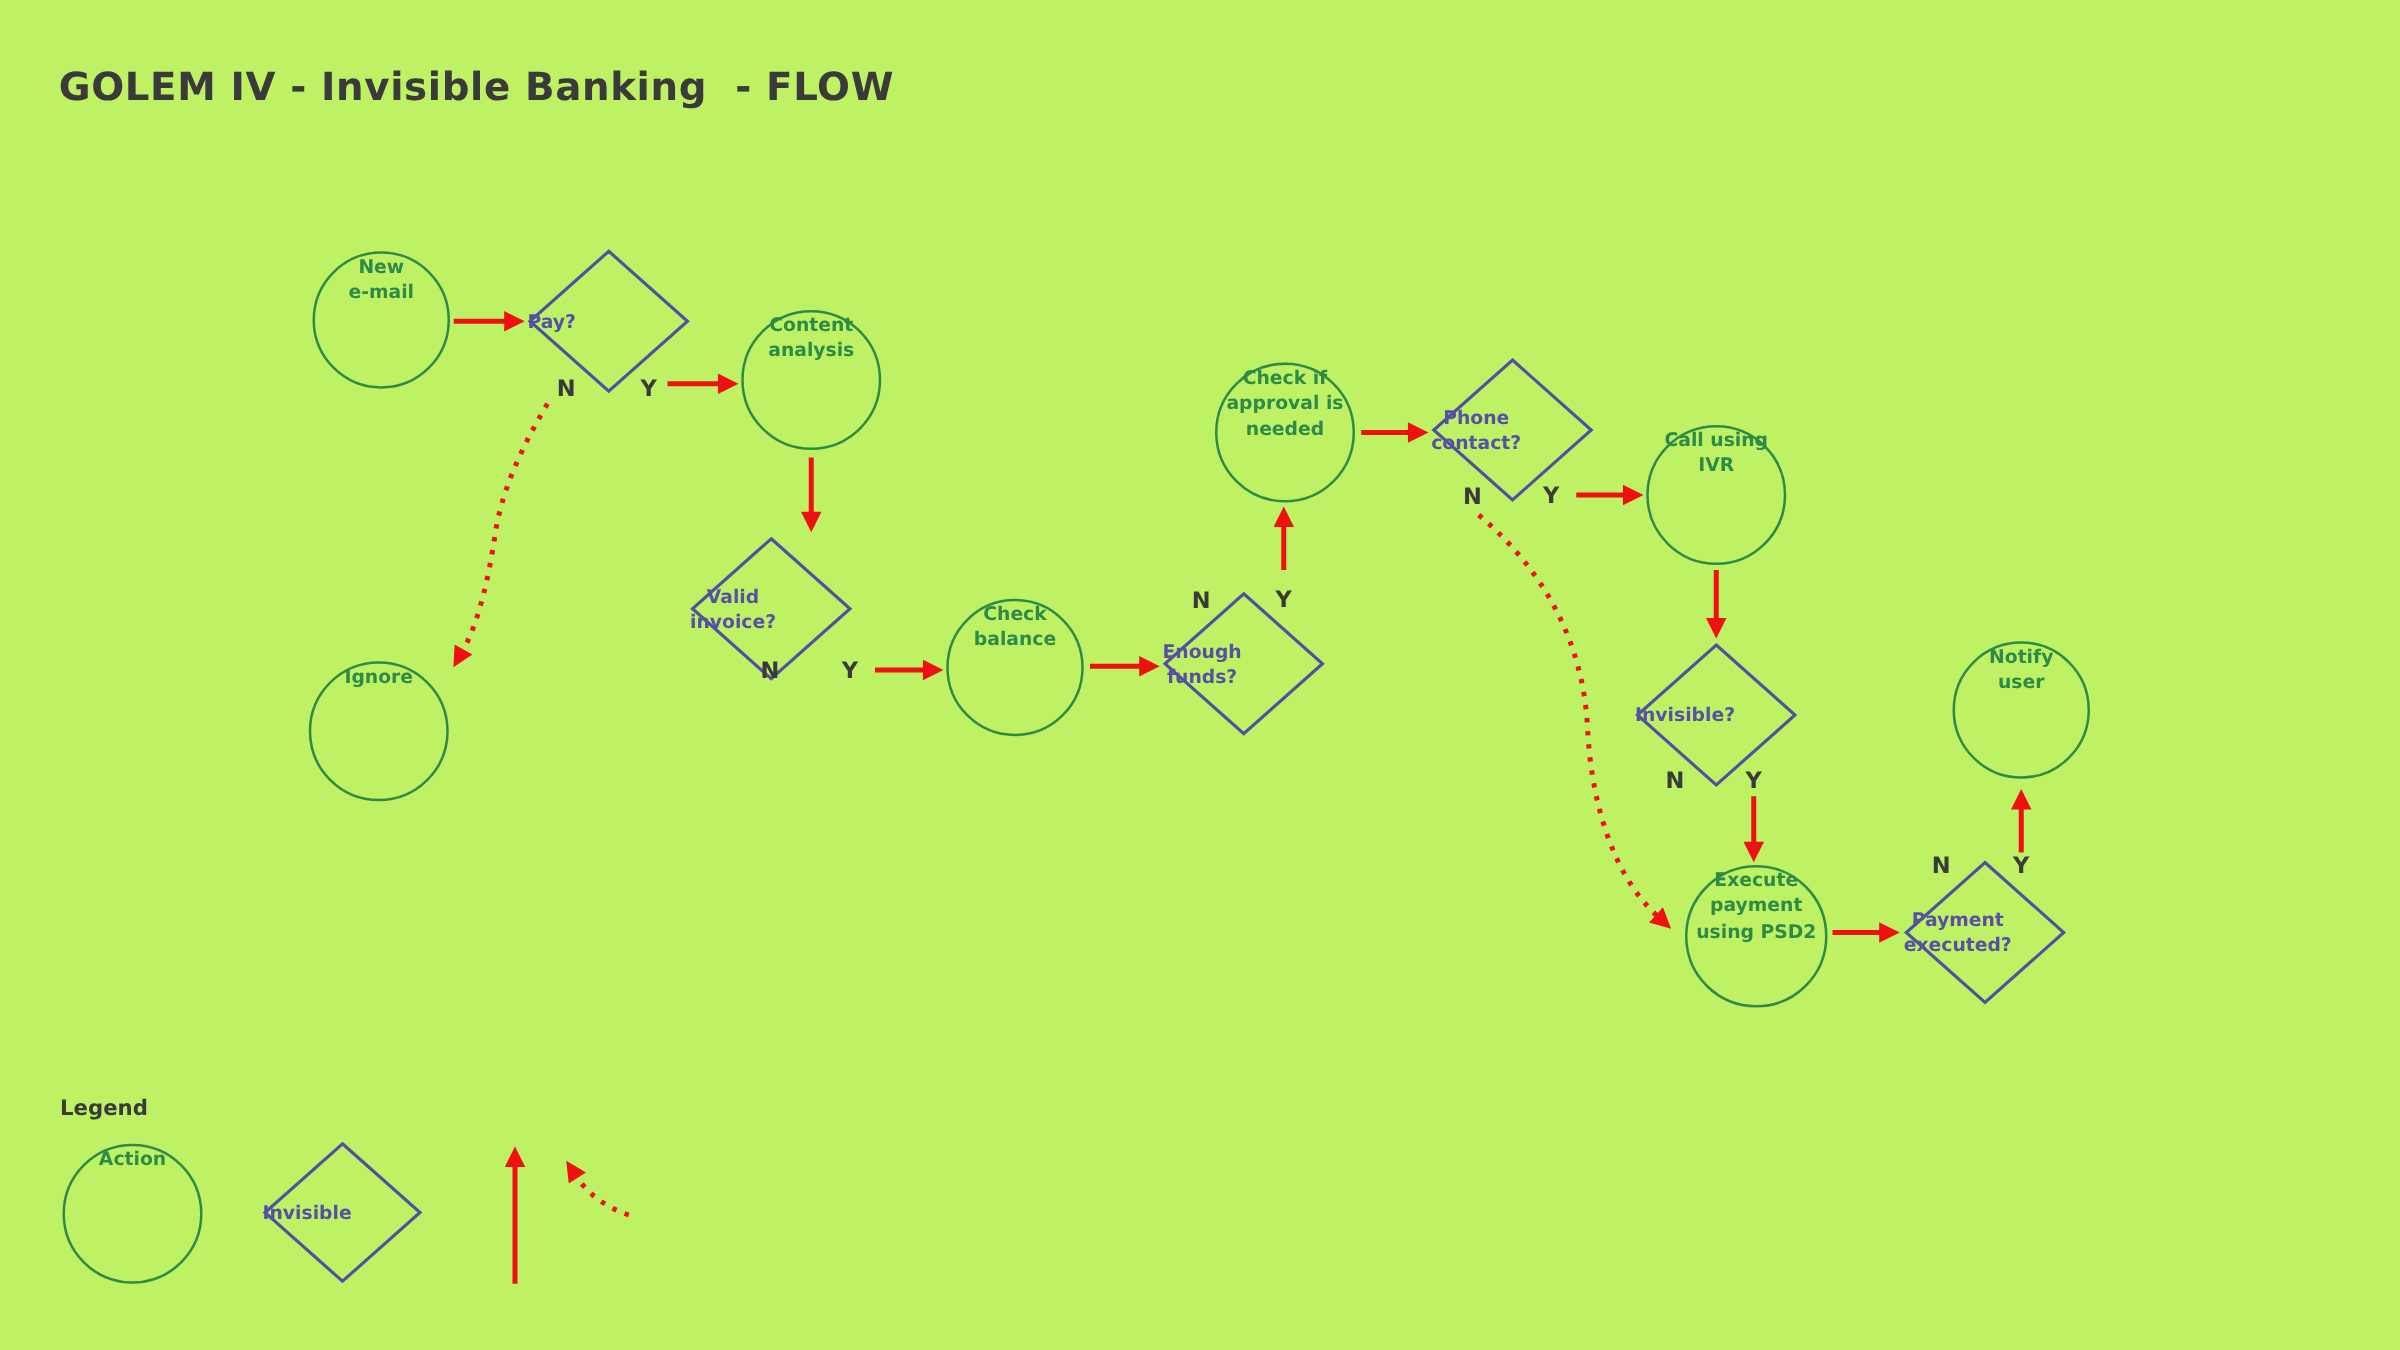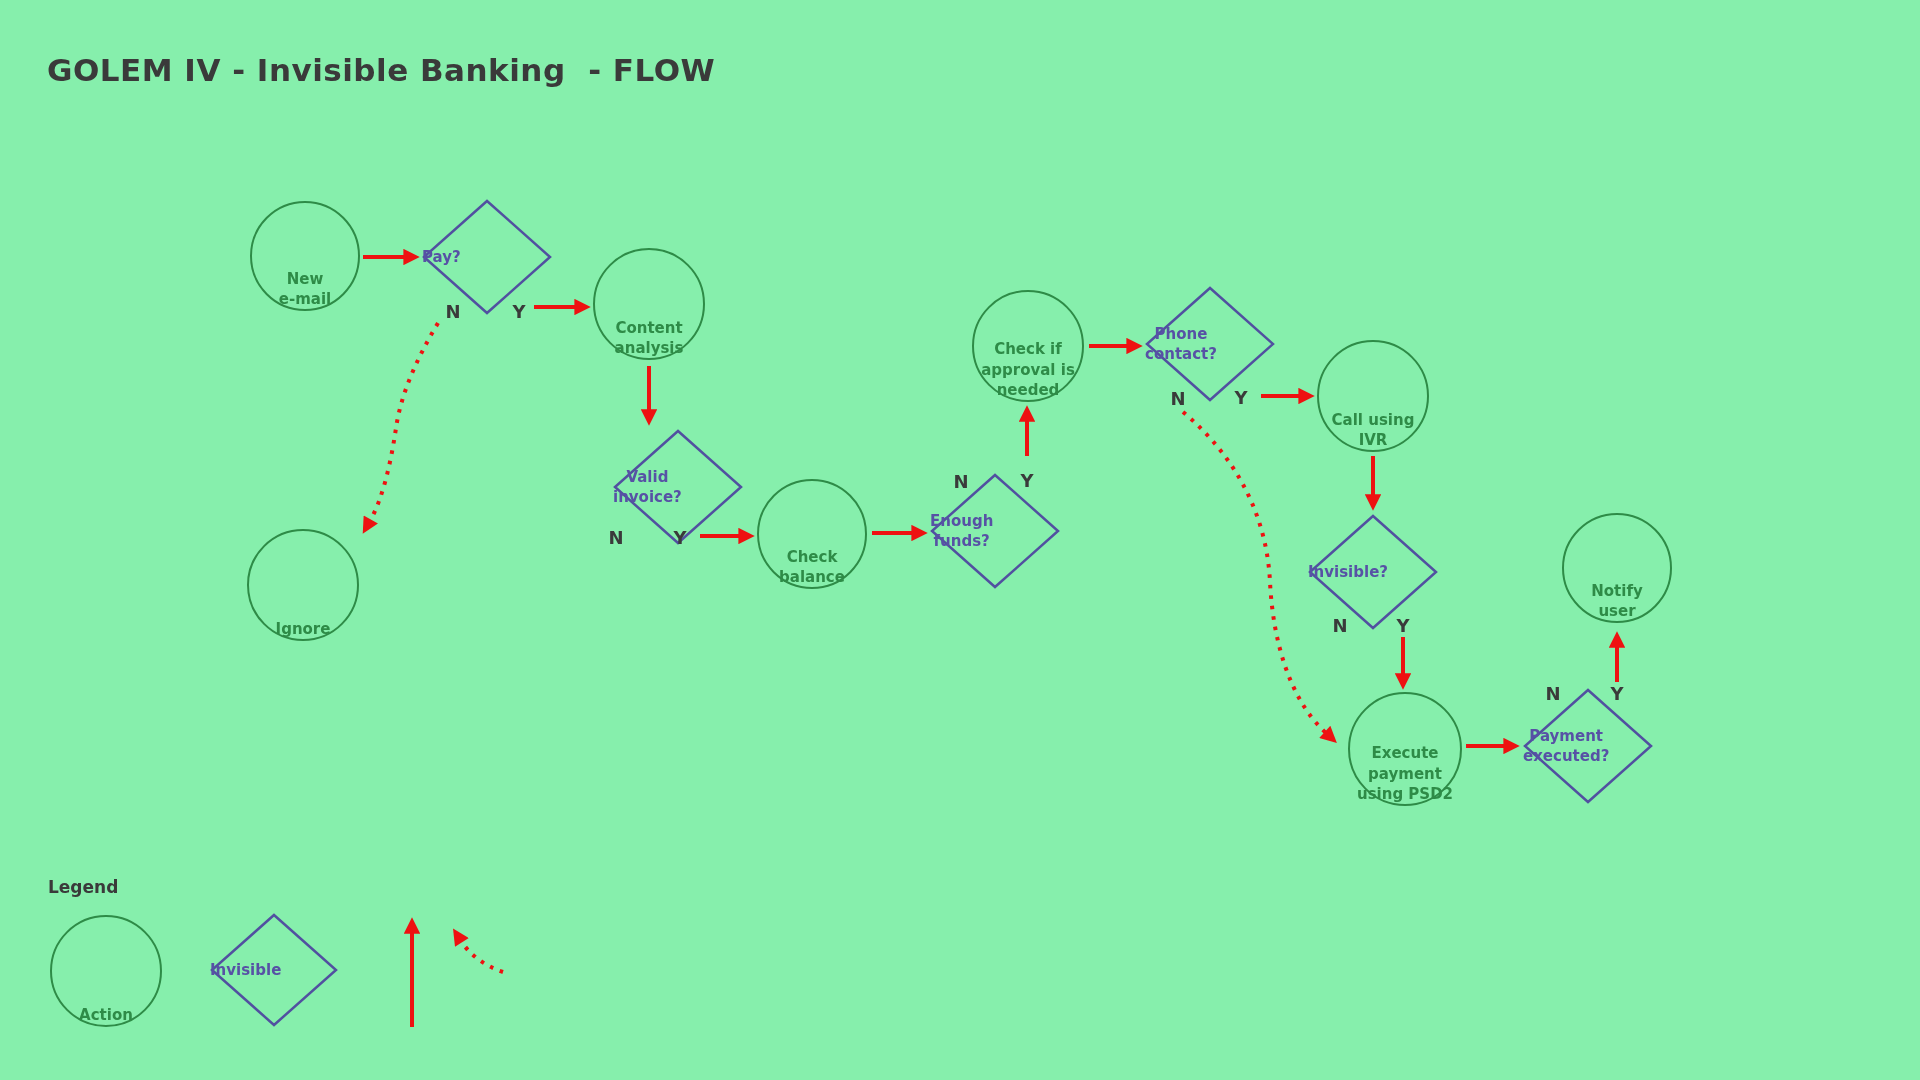--- a/index.html
+++ b/index.html
@@ -1,20 +1,20 @@
 <!DOCTYPE html>
 <html><head>
 <meta charset="utf-8">
 <style>
   html, body { margin: 0; padding: 0; background: #ffffff; }
   .canvas {
     position: relative;
     width: 1920px;
     height: 1080px;
-    background: #86efac;
+    background: #bef264;
     font-family: "DejaVu Sans", "Liberation Sans", sans-serif;
     overflow: hidden;
   }
   .title {
     position: absolute;
     left: 47px;
     top: 52px;
     font-size: 31px;
     font-weight: 700;
     color: #3a3a3a;
@@ -25,21 +25,21 @@
     position: absolute;
     left: 0; top: 0;
     width: 1920px; height: 1080px;
   }
   .node-circle {
     position: absolute;
     border: 2.5px solid #2e8b47;
     border-radius: 50%;
     box-sizing: border-box;
     display: flex;
-    align-items: flex-end;
+    align-items: flex-start;
     justify-content: center;
   }
   .circle-label {
     color: #2e8b47;
     font-weight: 700;
     font-size: 15px;
     line-height: 1.35;
     text-align: center;
     white-space: pre-line;
   }
@@ -146,21 +146,21 @@
     <span class="circle-label">Notify
 user</span>
   </div>
 
   <div class="node-diamond" style="left:422px; top:199px; width:130px; height:116px;">
     <svg width="130" height="116">
         <polygon points="65,2 128,58 65,114 2,58" fill="none" stroke="#5150a0" stroke-width="2.5"></polygon>
       </svg>
     <span class="diamond-label">Pay?</span>
   </div>
-  <div class="node-diamond" style="left:613px; top:429px; width:130px; height:116px;">
+  <div class="node-diamond" style="left:552px; top:429px; width:130px; height:116px;">
     <svg width="130" height="116">
         <polygon points="65,2 128,58 65,114 2,58" fill="none" stroke="#5150a0" stroke-width="2.5"></polygon>
       </svg>
     <span class="diamond-label">Valid
 invoice?</span>
   </div>
   <div class="node-diamond" style="left:930px; top:473px; width:130px; height:116px;">
     <svg width="130" height="116">
         <polygon points="65,2 128,58 65,114 2,58" fill="none" stroke="#5150a0" stroke-width="2.5"></polygon>
       </svg>

